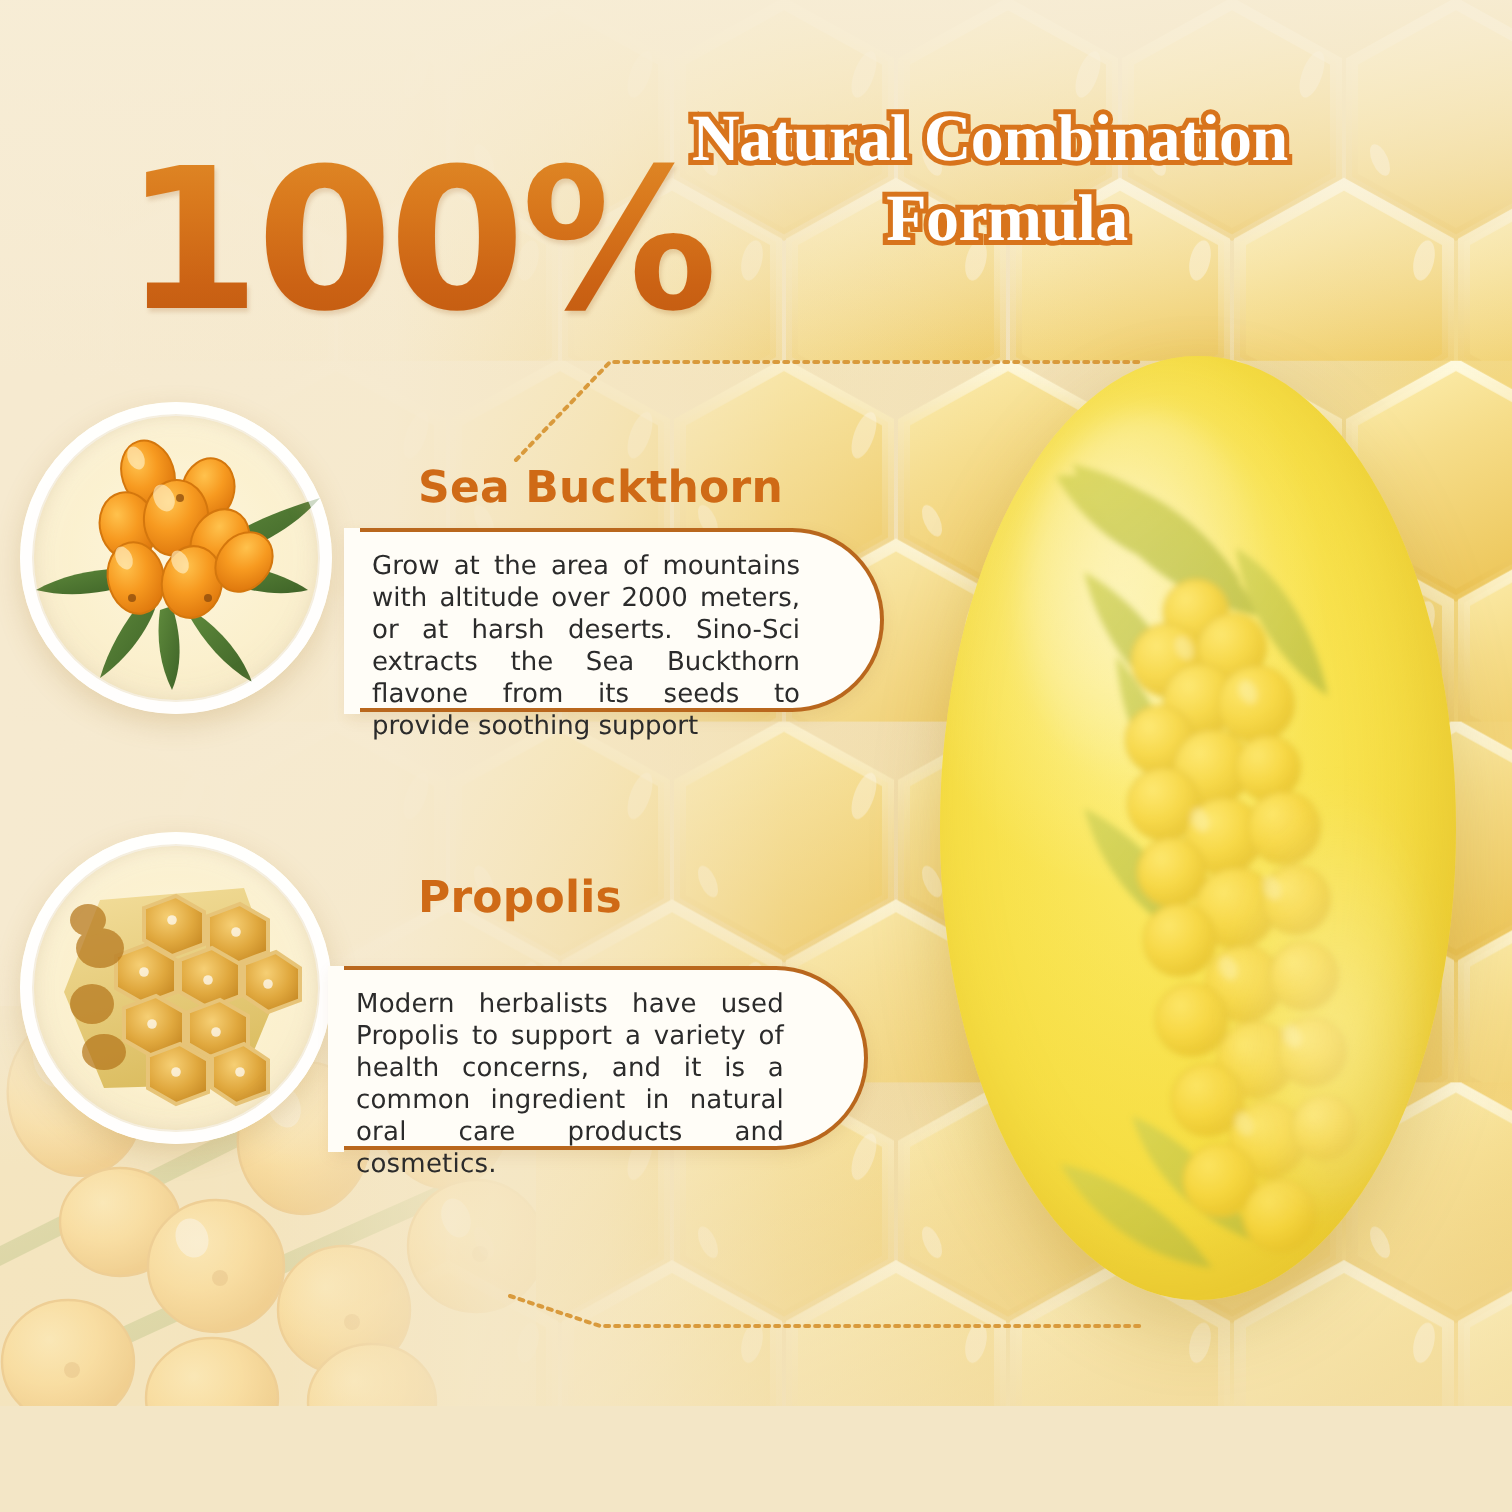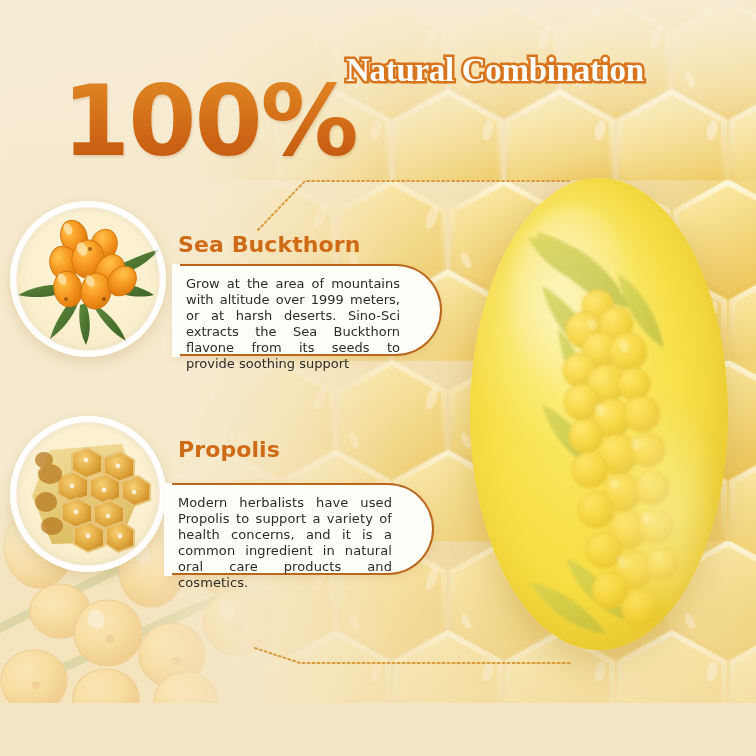--- a/index.html
+++ b/index.html
@@ -99,20 +99,21 @@
   #circle-prop{ left:10px; top:416px; }
   .circle svg{ position:absolute; inset:0; width:100%; height:100%; }
 
   
   .sect-title{
     position:absolute;
     font-family:"DejaVu Sans", sans-serif;
     font-weight:bold; font-size:22px;
     color:#cf6a16;
     letter-spacing:.1px;
+    margin-left:31px;
   }
   #title-sea{ left:178px; top:232px; }
   #title-prop{ left:178px; top:437px; }
 
   
   .panel{
     position:absolute;
     background:#fffdf7;
     border:2.5px solid #b9671d;
     border-left:none;
@@ -348,20 +349,21 @@
         <path d="M258,230 L305,181 L572,181"></path>
         <path d="M255,648 L300,663 L570,663"></path>
       </g>
     </svg>
   </div>
 
   <div class="headline">
     <div class="pct">100%</div>
     <div class="htext">
       <span>Natural Combination</span>
+      <span class="l2">Formula</span>
     </div>
   </div>
 
   <div class="circle" id="circle-sea">
     <div class="glass"></div>
     <svg viewBox="0 0 156 156" xmlns="http://www.w3.org/2000/svg">
       <defs>
         <radialGradient id="sb" cx="36%" cy="30%" r="72%">
           <stop offset="0%" stop-color="#ffc24d"></stop>
           <stop offset="52%" stop-color="#f79a20"></stop>
@@ -447,21 +449,21 @@
         <circle cx="98" cy="100" r="2.4"></circle>
           <circle cx="78" cy="120" r="2.4"></circle>
         <circle cx="110" cy="120" r="2.4"></circle>
       </g>
     </svg>
     <div class="rim"></div>
   </div>
 
   <div class="sect-title" id="title-sea">Sea Buckthorn</div>
   <div class="panel" id="panel-sea">
-    <div class="ptext">Grow at the area of mountains with altitude over 1999 meters, or at harsh deserts. Sino-Sci extracts the Sea Buckthorn flavone from its seeds to provide soothing support</div>
+    <div class="ptext">Grow at the area of mountains with altitude over 2000 meters, or at harsh deserts. Sino-Sci extracts the Sea Buckthorn flavone from its seeds to provide soothing support</div>
   </div>
 
   <div class="sect-title" id="title-prop">Propolis</div>
   <div class="panel" id="panel-prop">
     <div class="ptext">Modern herbalists have used Propolis to support a variety of health concerns, and it is a common ingredient in natural oral care products and cosmetics.</div>
   </div>
 
 </div>
 
 </body></html>

